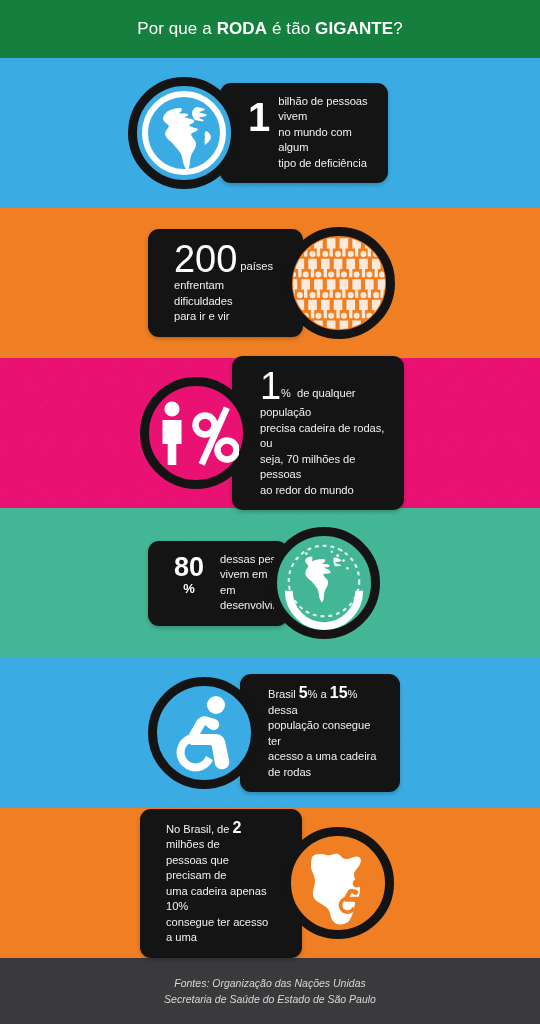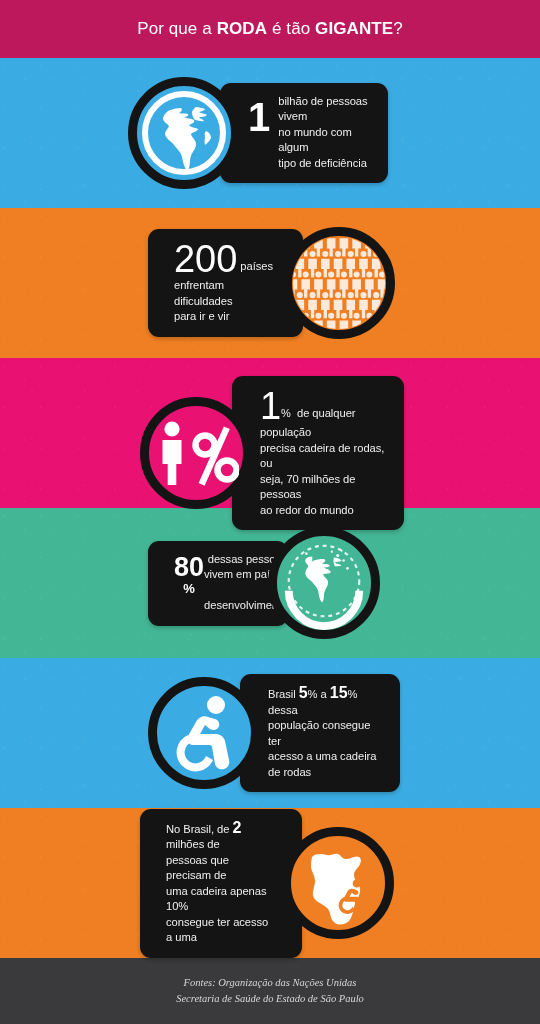--- a/index.html
+++ b/index.html
@@ -19,21 +19,21 @@
     height: 1024px;
     background: #3a3a3c;
   }
 
   
   .header {
     position: absolute;
     left: 0; top: 0;
     width: 540px;
     height: 58px;
-    background: #be185d;
+    background: #15803d;
     display: flex;
     align-items: center;
     justify-content: center;
   }
   .header-title {
     color: #ffffff;
     font-size: 17px;
     letter-spacing: 0.1px;
     white-space: nowrap;
   }
@@ -131,22 +131,21 @@
     font-size: 16px;
     font-weight: bold;
     color: #ffffff;
   }
   .sm-pct { font-size: 11px; }
 
   
   .num-col {
     display: flex;
     align-items: flex-start;
-    gap: 0;
-    text-align: right;
+    gap: 16px;
   }
   .num-block {
     display: flex;
     flex-direction: column;
     align-items: center;
     line-height: 1;
     padding-top: 2px;
   }
   .num-block .n  { font-size: 27px; font-weight: bold; color: #fff; }
   .num-block .p  { font-size: 13px; font-weight: bold; color: #fff; margin-top: 1px; }
@@ -178,21 +177,21 @@
     display: flex;
     flex-direction: column;
     align-items: center;
     justify-content: center;
   }
   .footer-line {
     color: #d8d8d8;
     font-size: 10.5px;
     font-style: italic;
     line-height: 16px;
-    font-family: Liberation Serif, serif;
+    font-family: Liberation Sans, sans-serif;
   }
 </style>
 </head>
 <body>
 
 <div class="infographic">
 
   <div class="header">
     <div class="header-title"><span>Por que a </span><span class="b">RODA</span><span> é tão </span><span class="b">GIGANTE</span><span>?</span></div>
   </div>
@@ -281,21 +280,21 @@
               <use href="#pp" x="61" y="78"></use>
             <use href="#pp" x="74" y="78"></use>
               <use href="#pp" x="87" y="78"></use>
           </g>
         </g>
       </svg>
     </div>
   </div>
 
   <div class="band band-3"></div>
-  <div class="row icon-left" style="top:378px; padding-left:140px;">
+  <div class="row icon-left" style="top:358px; padding-left:140px;">
 
     <div class="circle c-pink">
       <svg width="86" height="66" viewBox="0 0 86 66" aria-hidden="true">
         <g fill="#ffffff">
           <circle cx="19" cy="9" r="7.6"></circle>
           <path d="M9.5 20h19v24h-5.2v21h-8.6V44H9.5z"></path>
         </g>
         <g fill="none" stroke="#ffffff" stroke-width="6.5">
           <circle cx="52" cy="25" r="9.5"></circle>
           <circle cx="74" cy="50" r="9.5"></circle>

